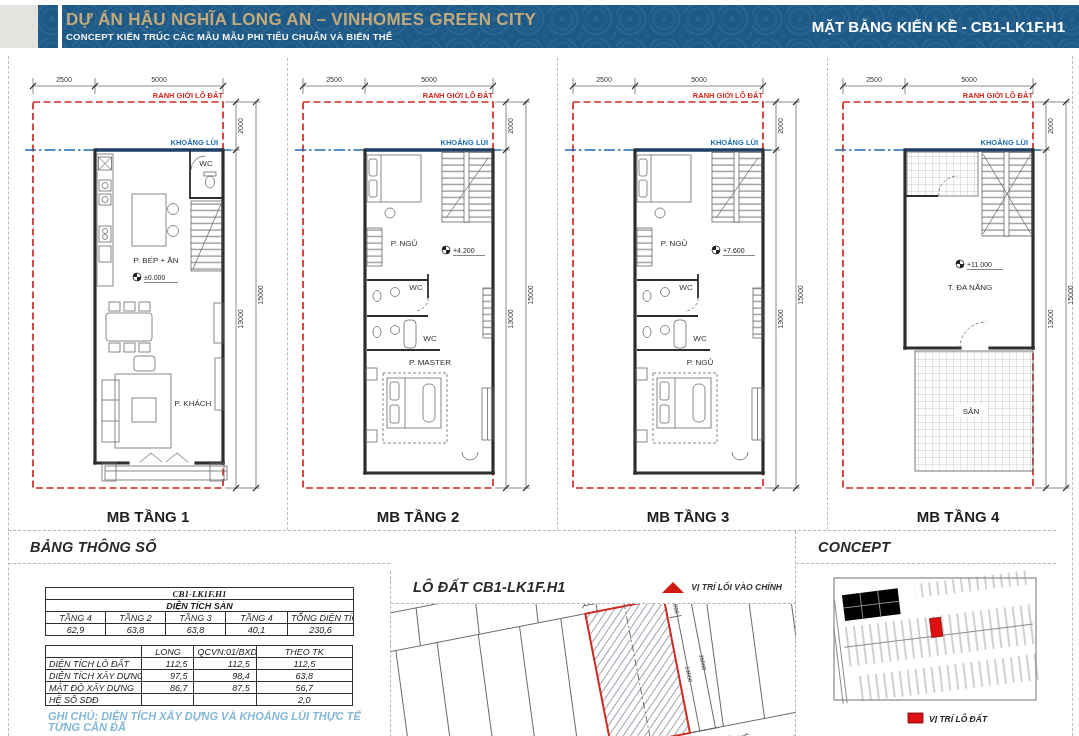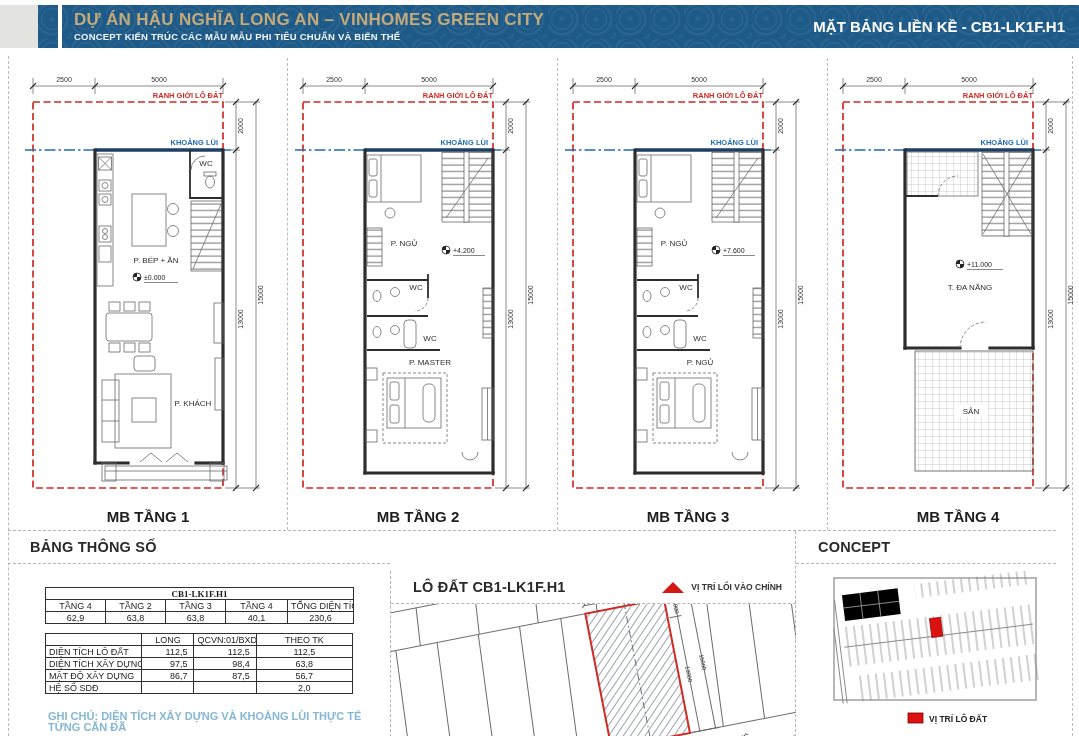--- a/index.html
+++ b/index.html
@@ -5,21 +5,21 @@
   html,body{margin:0;padding:0;background:#fff;}
   #page{position:relative;width:1079px;height:736px;overflow:hidden;background:#fff;
         font-family:"Liberation Sans",sans-serif;}
   
   .corner-strip{position:absolute;left:0;top:5px;width:38px;height:43px;background:#e3e3e0;}
   .header-bar{position:absolute;left:38px;top:5px;right:0;height:43px;background:#1d5a87;
     background-image:repeating-radial-gradient(circle at 14px 14px, rgba(255,255,255,0.06) 0 2px, rgba(255,255,255,0) 3px 9px, rgba(255,255,255,0.05) 10px 11px, rgba(255,255,255,0) 12px 14px);
     background-size:34px 34px;display:flex;align-items:center;}
   .logo-block{width:20px;height:43px;}
   .header-divider{width:4px;height:43px;background:#fff;}
-  .header-text{padding-left:12px;line-height:1.1;}
+  .header-text{padding-left:4px;line-height:1.1;}
   .header-title{color:#c4a97a;font-weight:bold;font-size:17px;letter-spacing:0.3px;}
   .header-subtitle{color:#f2f4f6;font-size:9.5px;font-weight:bold;letter-spacing:0.2px;margin-top:2px;}
   .header-right{margin-left:auto;padding-right:14px;color:#fff;font-weight:bold;font-size:15px;}
   
   .vdash{position:absolute;border-left:1px dashed #bcbcbc;width:0;}
   
   svg.plan{position:absolute;top:58px;width:270px;height:470px;}
   .dimg line{stroke:#5a5a5a;stroke-width:0.7;}
   .tick{stroke:#2e2e2e;stroke-width:1.1;fill:none;}
   .dimt{font-size:7px;fill:#333;text-anchor:middle;}
@@ -29,21 +29,21 @@
   .bluelbl{font-size:7.5px;font-weight:bold;fill:#1f6cb4;}
   .wall{stroke:#2d2d2d;stroke-width:3.2;fill:none;stroke-linecap:square;}
   .wall2{stroke:#2d2d2d;stroke-width:1.8;fill:none;}
   .glass{stroke:#1d3f66;stroke-width:3.5;}
   .furn{stroke:#6a6a6a;stroke-width:0.8;fill:none;}
   .furnD{stroke:#6a6a6a;stroke-width:0.8;fill:none;stroke-dasharray:3 2;}
   .room{font-size:8px;fill:#2b2b2b;text-anchor:middle;}
   .lvl{font-size:7px;fill:#222;}
   .plan-label{font-size:15px;font-weight:bold;fill:#1e1e1e;text-anchor:middle;}
   
-  .bottom{position:absolute;left:8px;right:23px;top:530px;height:206px;border-top:1px dashed #b5b5b5;}
+  .bottom{position:absolute;left:8px;right:23px;top:530px;height:206px;border-top:1px dashed #b5b5b5;font-style:italic;}
   .bpanel{position:absolute;top:0;bottom:0;}
   .btitle-row{height:32px;display:flex;align-items:center;border-bottom:1px dashed #b5b5b5;}
   .btitle{font-size:14.5px;font-weight:bold;color:#2a2a2a;padding-left:22px;letter-spacing:0.2px;}
   .legend-entrance{margin-left:auto;display:flex;align-items:center;gap:7px;padding-right:14px;}
   .tri-icon{width:0;height:0;border-left:11px solid transparent;border-right:11px solid transparent;border-bottom:11px solid #d21a12;}
   .legend-entrance span{font-size:8.5px;font-weight:bold;color:#333;}
   
   .spec-wrap{position:absolute;left:37px;top:56px;width:308px;}
   table.spec{border-collapse:collapse;width:308px;table-layout:fixed;}
   table.spec td,table.spec th{border:1px solid #2e2e2e;font-size:9px;color:#1c1c1c;
@@ -70,21 +70,21 @@
 <div id="page">
 
   <div class="corner-strip"></div>
   <div class="header-bar">
     <div class="logo-block"></div>
     <div class="header-divider"></div>
     <div class="header-text">
       <div class="header-title">DỰ ÁN HẬU NGHĨA LONG AN – VINHOMES GREEN CITY</div>
       <div class="header-subtitle">CONCEPT KIẾN TRÚC CÁC MẪU MẪU PHI TIÊU CHUẨN VÀ BIẾN THỂ</div>
     </div>
-    <div class="header-right">MẶT BẢNG LIỀN KỀ - CB1-LK1F.H1</div>
+    <div class="header-right">MẶT BẰNG KIẾN KỀ - CB1-LK1F.H1</div>
   </div>
 
   <div class="vdash" style="left:8px;top:56px;height:680px;"></div>
   <div class="vdash" style="left:1072px;top:56px;height:680px;"></div>
   <div class="vdash" style="left:287px;top:58px;height:472px;"></div>
   <div class="vdash" style="left:557px;top:58px;height:472px;"></div>
   <div class="vdash" style="left:827px;top:58px;height:472px;"></div>
 
   <svg class="plan" style="left:10px;" viewBox="0 0 270 470">
     <defs>
@@ -418,20 +418,23 @@
           <colgroup>
               <col style="width:60px">
               <col style="width:60px">
               <col style="width:60px">
               <col style="width:62px">
               <col style="width:66px">
             </colgroup>
           <tbody>
               <tr>
                 <td colspan="5" class="model-cell">CB1-LK1F.H1</td>
+              </tr>
+          <tr>
+                <td colspan="5" class="sec-cell">DIỆN TÍCH SÀN</td>
               </tr>
           <tr>
             <td>TẦNG 4</td>
             <td>TẦNG 2</td>
             <td>TẦNG 3</td>
             <td>TẦNG 4</td>
             <td>TỔNG DIỆN TÍCH SÀN</td>
           </tr>
           <tr>
             <td>62,9</td>

